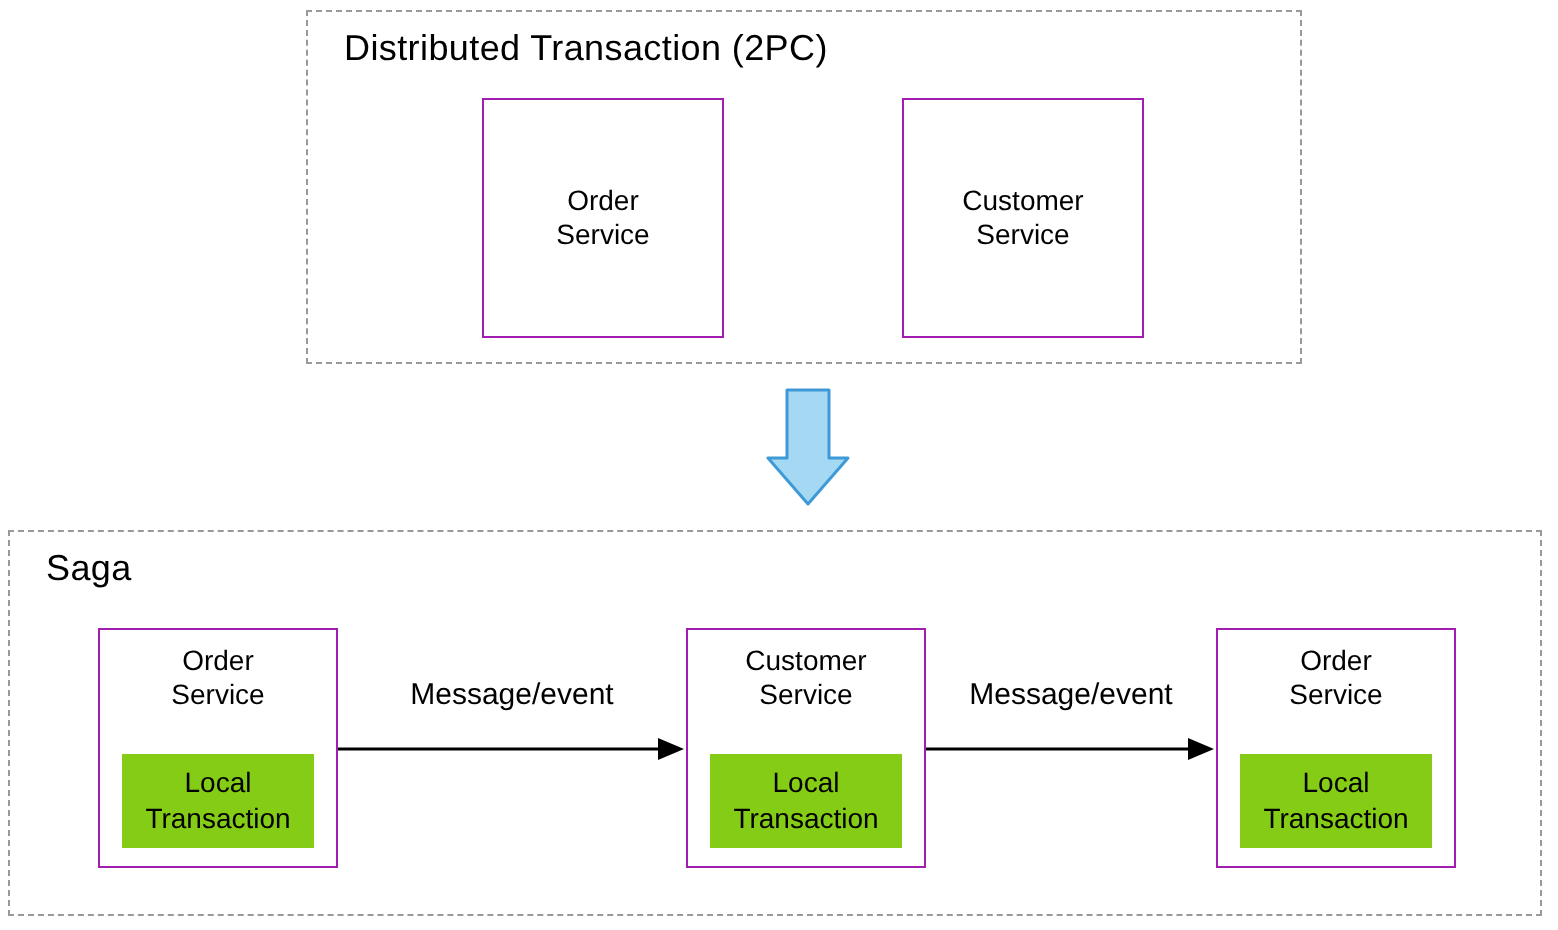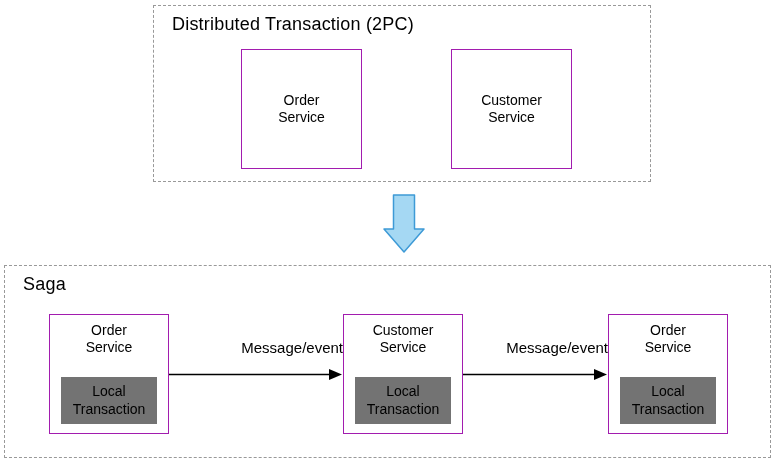--- a/index.html
+++ b/index.html
@@ -51,37 +51,37 @@
     line-height: 1.22;
     text-align: center;
     white-space: pre-line;
   }
   .local-box {
     position: absolute;
     left: 11px;
     top: 62px;
     width: 96px;
     height: 47px;
-    background: #737373;
+    background: #84cc16;
     display: flex;
     align-items: center;
     justify-content: center;
   }
   .down-arrow {
     position: absolute;
     left: 383px;
     top: 194px;
     width: 42px;
     height: 60px;
   }
   .msg-arrow {
     position: absolute;
     display: flex;
     flex-direction: column;
-    align-items: flex-end;
+    align-items: center;
   }
   .pos-arrow-0 { left: 164px; top: 72px; width: 174px; }
   .pos-arrow-1 { left: 458px; top: 72px; width: 145px; }
   .msg-label {
     font-size: 15px;
     line-height: 20px;
     height: 20px;
     margin-bottom: 8px;
     white-space: nowrap;
   }

